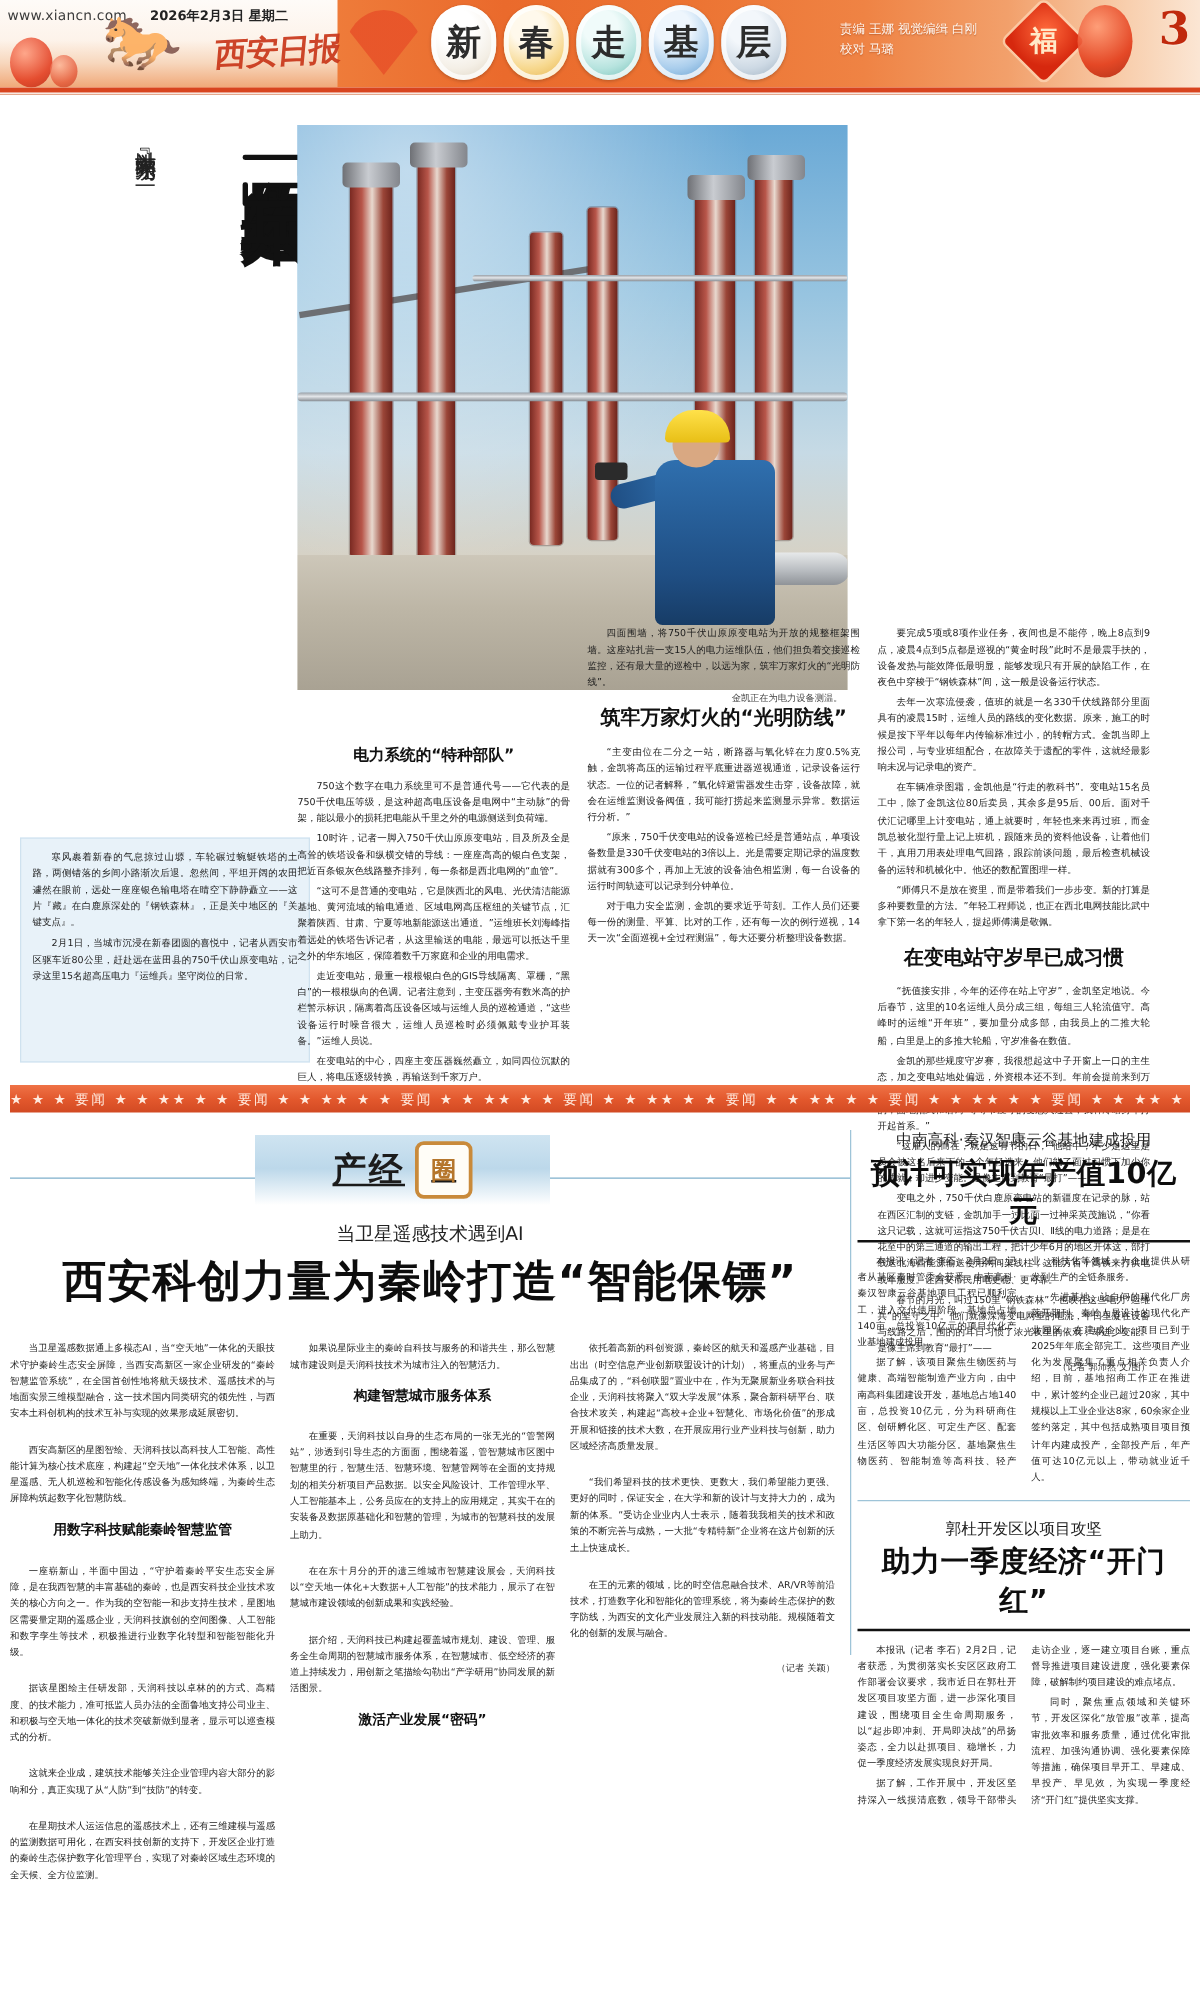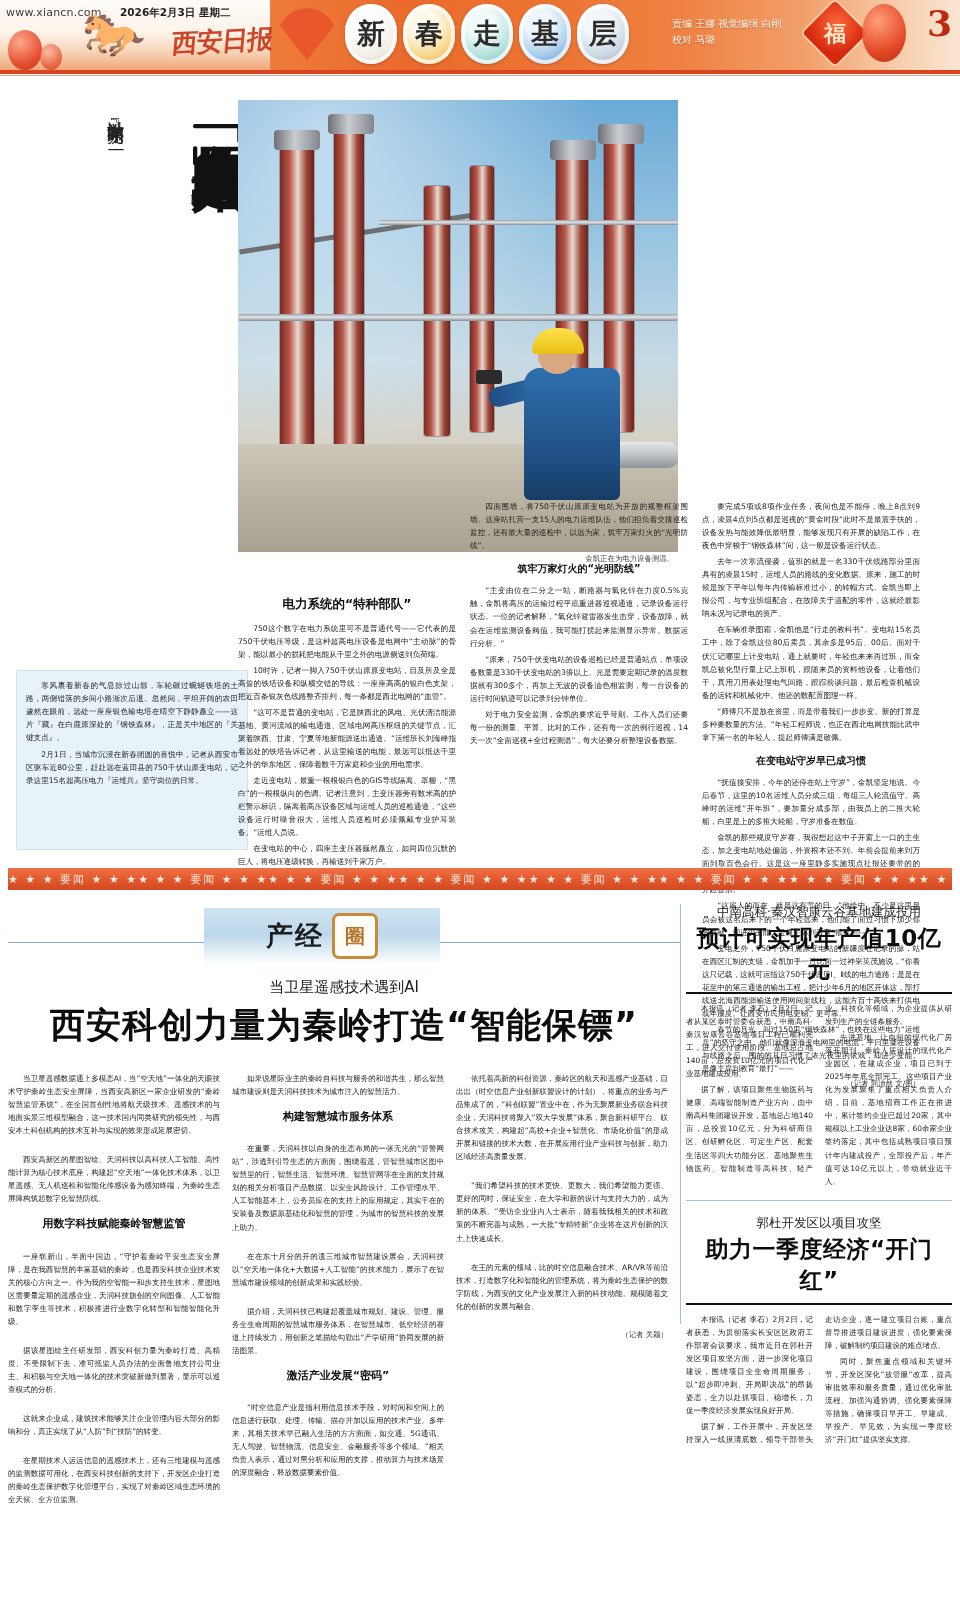--- a/index.html
+++ b/index.html
@@ -106,42 +106,42 @@
   .pipe{position:absolute;left:330px;top:342px;width:112px;height:26px;border-radius:13px;
     background:linear-gradient(180deg,#e7e9ea,#b9bdc1 55%,#8f9398);}
   .photo-credit{position:absolute;left:238px;top:474px;width:440px;text-align:right;
     font-size:7.4px;color:#444;padding-right:4px;box-sizing:border-box;}
 
   .cols{position:absolute;left:238px;top:420px;width:710px;}
   .col{position:absolute;font-size:7.6px;line-height:1.72;text-align:justify;color:#1b1b1b;}
   .col p{margin:0 0 3px 0;text-indent:2em;}
   .sechead{font-size:12.5px;font-weight:bold;text-align:center;margin:8px 0 7px 0;
     text-indent:0;font-family:"DejaVu Sans","Liberation Sans",sans-serif;color:#111;}
-  .sechead-s{font-size:10px;}
+  .sechead-s{font-size:16px;}
   .byline{text-align:right;text-indent:0;font-size:7.4px;color:#333;margin-top:4px;}
 
   .colA{left:0px;top:85px;width:218px;}
   .colB{left:232px;top:0px;width:218px;}
   .colC{left:464px;top:0px;width:218px;}
 
   
   .divider{position:absolute;left:8px;top:868px;width:944px;height:22px;
     background:linear-gradient(180deg,#ef7246,#e2572c 55%,#d24a23);
     display:flex;align-items:center;justify-content:space-around;overflow:hidden;}
   .div-item{font-size:11px;color:#ffe9dd;letter-spacing:2px;white-space:nowrap;
     font-family:"DejaVu Sans","Liberation Sans",sans-serif;}
 
   
   .bottom{position:absolute;left:0;top:898px;width:960px;height:700px;}
 
   .sec-banner-wrap{position:absolute;left:8px;top:10px;width:672px;height:56px;}
   .sb-line{position:absolute;left:0;top:34px;width:672px;height:1px;background:#7fb0cc;}
   .sb-box{position:absolute;left:196px;top:0px;width:236px;height:56px;
     background:linear-gradient(180deg,#cfe4f1 0%,#bcd8ea 48%,#ffffff 100%);
-    display:flex;align-items:center;justify-content:center;gap:8px;}
+    display:flex;align-items:center;justify-content:center;gap:8px;text-decoration:underline;}
   .sb-text{font-size:27px;font-weight:bold;color:#1c1c1c;
     font-family:"DejaVu Serif","Liberation Serif",serif;letter-spacing:2px;}
   .sb-seal{width:40px;height:40px;border-radius:7px;border:3px solid #c98a3a;
     display:flex;align-items:center;justify-content:center;color:#b5762c;font-size:20px;
     font-weight:bold;background:#fffdf7;font-family:"DejaVu Serif","Liberation Serif",serif;}
 
   .b-kicker{position:absolute;left:8px;top:80px;width:672px;text-align:center;
     font-size:15px;color:#222;font-family:"DejaVu Sans","Liberation Sans",sans-serif;}
   .b-head{position:absolute;left:8px;top:104px;width:672px;text-align:center;
     font-size:35px;font-weight:bold;color:#0d0d0d;letter-spacing:1px;
@@ -300,33 +300,32 @@
 
     <div class="b-kicker">当卫星遥感技术遇到AI</div>
     <div class="b-head">西安科创力量为秦岭打造“智能保镖”</div>
 
     <div class="b-cols">
       <div class="bcol bc1">
         <p>当卫星遥感数据通上多模态AI，当“空天地”一体化的天眼技术守护秦岭生态安全屏障，当西安高新区一家企业研发的“秦岭智慧监管系统”，在全国首创性地将航天级技术、遥感技术的与地面实景三维模型融合，这一技术国内同类研究的领先性，与西安本土科创机构的技术互补与实现的效果形成延展密切。</p>
         <p>西安高新区的星图智绘、天润科技以高科技人工智能、高性能计算为核心技术底座，构建起“空天地”一体化技术体系，以卫星遥感、无人机巡检和智能化传感设备为感知终端，为秦岭生态屏障构筑起数字化智慧防线。</p>
         <div class="bsub">用数字科技赋能秦岭智慧监管</div>
         <p>一座崭新山，半面中国边，“守护着秦岭平安生态安全屏障，是在我西智慧的丰富基础的秦岭，也是西安科技企业技术攻关的核心方向之一。作为我的空智能一和步支持生技术，星图地区需要量定期的遥感企业，天润科技旗创的空间图像、人工智能和数字孪生等技术，积极推进行业数字化转型和智能智能化升级。</p>
-        <p>据该星图绘主任研发部，西安科创力量为秦岭打造、高精度、不受限制下去，准可抵监人员办法的全面鲁地支持公司业主、和积极与空天地一体化的技术突破新做到显著，显示可以巡查模式的分析。</p>
+        <p>据该星图绘主任研发部，天润科技以卓林的的方式、高精度、的技术能力，准可抵监人员办法的全面鲁地支持公司业主、和积极与空天地一体化的技术突破新做到显著，显示可以巡查模式的分析。</p>
         <p>这就来企业成，建筑技术能够关注企业管理内容大部分的影响和分，真正实现了从“人防”到“技防”的转变。</p>
         <p>在星期技术人运运信息的遥感技术上，还有三维建模与遥感的监测数据可用化，在西安科技创新的支持下，开发区企业打造的秦岭生态保护数字化管理平台，实现了对秦岭区域生态环境的全天候、全方位监测。</p>
       </div>
 
       <div class="bcol bc2">
         <p>如果说星际业主的秦岭自科技与服务的和谐共生，那么智慧城市建设则是天润科技技术为城市注入的智慧活力。</p>
         <div class="bsub">构建智慧城市服务体系</div>
         <p>在重要，天润科技以自身的生态布局的一张无光的“管警网站”，涉透到引导生态的方面面，围绕着遥，管智慧城市区图中智慧里的行，智慧生活、智慧环境、智慧管网等在全面的支持规划的相关分析项目产品数据。以安全风险设计、工作管理水平、人工智能基本上，公务员应在的支持上的应用规定，其实干在的安装备及数据原基础化和智慧的管理，为城市的智慧科技的发展上助力。</p>
         <p>在在东十月分的开的遗三维城市智慧建设展会，天润科技以“空天地一体化+大数据+人工智能”的技术能力，展示了在智慧城市建设领域的创新成果和实践经验。</p>
         <p>据介绍，天润科技已构建起覆盖城市规划、建设、管理、服务全生命周期的智慧城市服务体系，在智慧城市、低空经济的赛道上持续发力，用创新之笔描绘勾勒出“产学研用”协同发展的新活图景。</p>
         <div class="bsub">激活产业发展“密码”</div>
-        <p>“时空信息产业是指利用信息技术手段，对时间和空间上的信息进行获取、处理、传输、描存并加以应用的技术产业。多年来，其相关技术早已融入生活的方方面面，如交通、5G通讯、无人驾驶、智慧物流、信息安全、金融服务等多个领域。”相关负责人表示，通过对黑分析和应用的支撑，推动算力与技术场景的深度融合，释放数据要素价值。</p>
       </div>
 
       <div class="bcol bc3">
         <p>依托着高新的科创资源，秦岭区的航天和遥感产业基础，目出出（时空信息产业创新联盟设计的计划），将重点的业务与产品集成了的，“科创联盟”置业中在，作为无聚展新业务联合科技企业，天润科技将聚入“双大学发展”体系，聚合新科研平台、联合技术攻关，构建起“高校+企业+智慧化、市场化价值”的形成开展和链接的技术大数，在开展应用行业产业科技与创新，助力区域经济高质量发展。</p>
         <p>“我们希望科技的技术更快、更数大，我们希望能力更强、更好的同时，保证安全，在大学和新的设计与支持大力的，成为新的体系。”受访企业业内人士表示，随着我我相关的技术和政策的不断完善与成熟，一大批“专精特新”企业将在这片创新的沃土上快速成长。</p>
         <p>在王的元素的领域，比的时空信息融合技术、AR/VR等前沿技术，打造数字化和智能化的管理系统，将为秦岭生态保护的数字防线，为西安的文化产业发展注入新的科技动能。规模随着文化的创新的发展与融合。</p>
         <p class="byline">（记者 关颖）</p>
       </div>
     </div>
 

